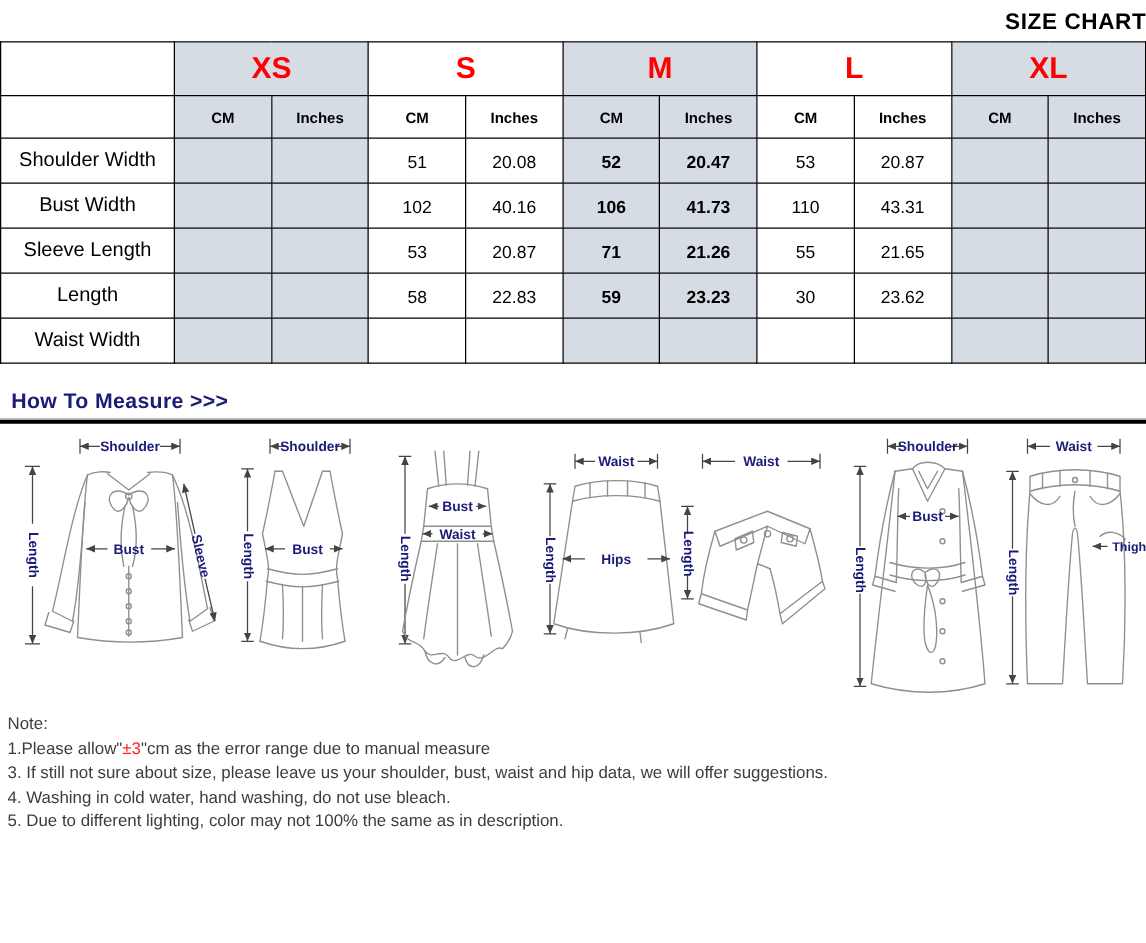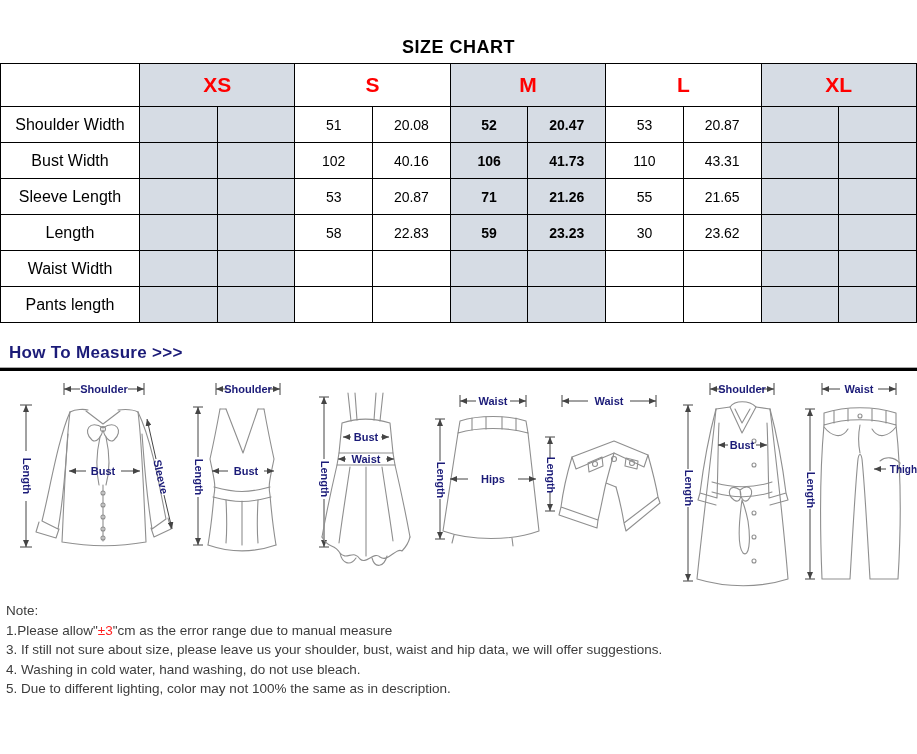--- a/index.html
+++ b/index.html
@@ -1,29 +1,29 @@
 <!DOCTYPE html>
 <html><head>
 <meta charset="utf-8">
 <style>
   html,body{margin:0;padding:0;background:#fff;}
   body{width:917px;font-family:"Liberation Sans",sans-serif;color:#000;}
   .page{width:917px;}
 
   
-  .title{ text-align:center; font-size:18px; font-weight:bold; padding-top:7px; height:26px; letter-spacing:.5px;margin-top:30px;}
+  .title{ text-align:right; font-size:18px; font-weight:bold; padding-top:7px; height:26px; letter-spacing:.5px;}
 
   
   table.size{ width:917px; border-collapse:collapse; table-layout:fixed;}
   table.size td, table.size th{ border:1px solid #000; text-align:center; vertical-align:middle; overflow:hidden; }
   .col-label{width:139px;}
   tr.hdr1{height:43px;}
   tr.hdr2{height:34px;}
   tr.datarow{height:36px;}
-  th.size-h{ font-size:21px; font-weight:bold; color:#ff0000; }
+  th.size-h{ font-size:24px; font-weight:bold; color:#ff0000; }
   td.unit{ font-size:12px; font-weight:bold; }
   td.rowlabel{ font-size:16px; }
   td.val{ font-size:14px; }
   .sh{ background:#d6dce4;font-weight:bold; }
 
   
   .measure-head{ margin:20px 0 4px 0; padding-left:9px; font-size:17px; font-weight:bold; color:#1b1b78; letter-spacing:.3px;}
   .rule{ height:3px; background:#000; border-top:1px solid #aaa; }
 
   
@@ -61,20 +61,33 @@
     </colgroup>
     <tbody>
         <tr class="hdr1">
       <td></td>
       <th class="size-h sh" colspan="2">XS</th>
       <th class="size-h" colspan="2">S</th>
       <th class="size-h sh" colspan="2">M</th>
       <th class="size-h" colspan="2">L</th>
       <th class="size-h sh" colspan="2">XL</th>
     </tr>
+    <tr class="hdr2">
+      <td></td>
+      <td class="unit sh">CM</td>
+      <td class="unit sh">Inches</td>
+      <td class="unit">CM</td>
+      <td class="unit">Inches</td>
+      <td class="unit sh">CM</td>
+      <td class="unit sh">Inches</td>
+      <td class="unit">CM</td>
+      <td class="unit">Inches</td>
+      <td class="unit sh">CM</td>
+      <td class="unit sh">Inches</td>
+    </tr>
 
     <tr class="datarow">
       <td class="rowlabel">Shoulder Width</td>
       <td class="val sh"></td>
       <td class="val sh"></td>
       <td class="val">51</td>
       <td class="val">20.08</td>
       <td class="val sh">52</td>
       <td class="val sh">20.47</td>
       <td class="val">53</td>
@@ -116,33 +129,20 @@
       <td class="val">22.83</td>
       <td class="val sh">59</td>
       <td class="val sh">23.23</td>
       <td class="val">30</td>
       <td class="val">23.62</td>
       <td class="val sh"></td>
       <td class="val sh"></td>
     </tr>
     <tr class="datarow">
       <td class="rowlabel">Waist Width</td>
-      <td class="val sh"></td>
-      <td class="val sh"></td>
-      <td class="val"></td>
-      <td class="val"></td>
-      <td class="val sh"></td>
-      <td class="val sh"></td>
-      <td class="val"></td>
-      <td class="val"></td>
-      <td class="val sh"></td>
-      <td class="val sh"></td>
-    </tr>
-    <tr class="datarow">
-      <td class="rowlabel">Pants length</td>
       <td class="val sh"></td>
       <td class="val sh"></td>
       <td class="val"></td>
       <td class="val"></td>
       <td class="val sh"></td>
       <td class="val sh"></td>
       <td class="val"></td>
       <td class="val"></td>
       <td class="val sh"></td>
       <td class="val sh"></td>

